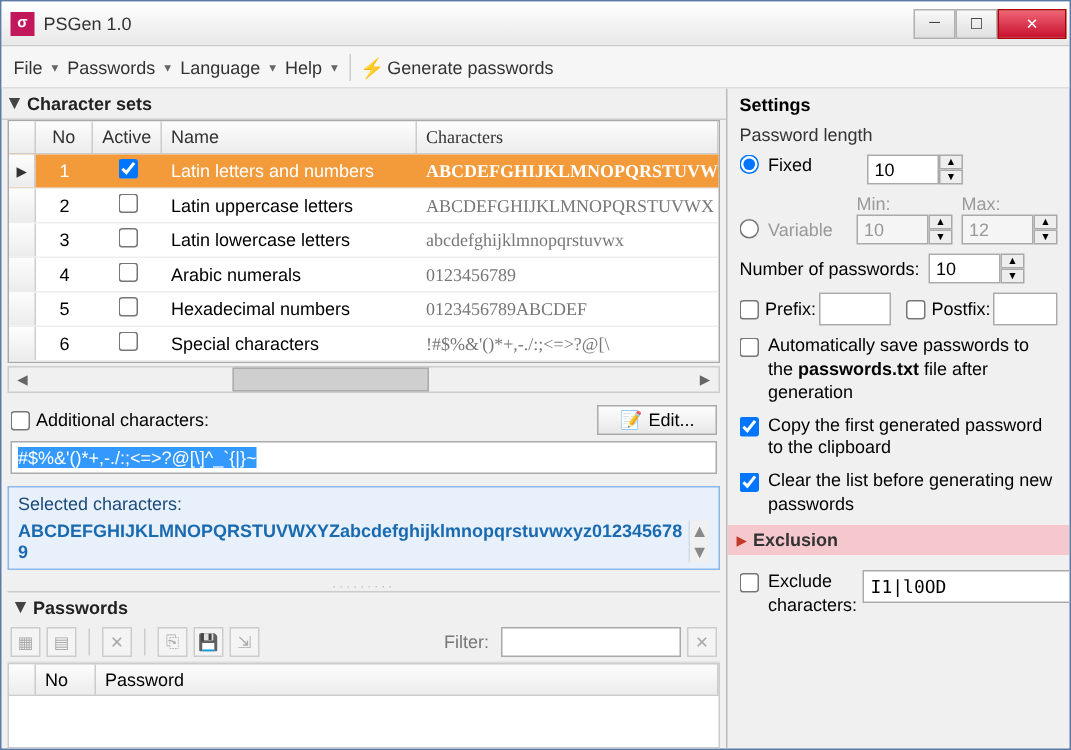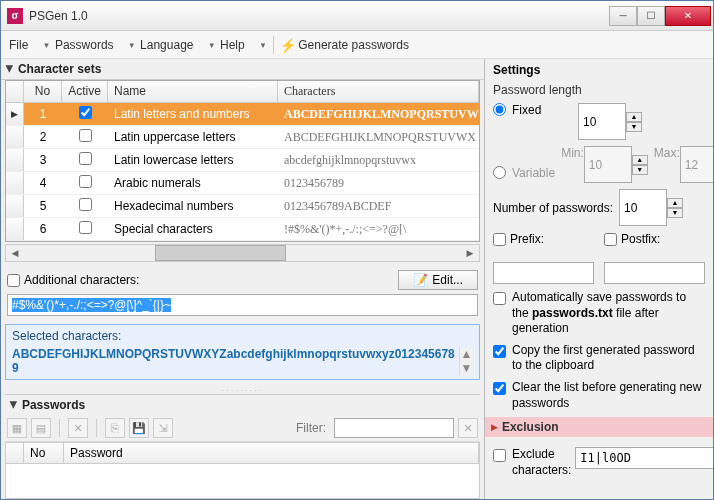--- a/index.html
+++ b/index.html
@@ -5,21 +5,21 @@
 *{box-sizing:border-box;margin:0;padding:0;font-family:"Segoe UI",Tahoma,sans-serif;font-size:12px}
 body{background:#f0f0f0}
 .window{width:714px;height:500px;background:#f0f0f0;border:1px solid #5a7ba8;display:flex;flex-direction:column;overflow:hidden}
 .titlebar{height:30px;background:linear-gradient(#fff,#e8e8e8);display:flex;align-items:center;padding:0 2px 0 6px;border-bottom:1px solid #ccc}
 .app-icon{width:16px;height:16px;background:#c2185b;display:inline-flex;align-items:center;justify-content:center;color:#fff;font-size:10px;font-weight:bold;margin-right:6px}
 .title-text{flex:1;color:#333}
 .win-btns{display:flex;gap:0}
 .win-btn{width:28px;height:20px;border:1px solid #b0b0b0;background:linear-gradient(#f8f8f8,#e0e0e0);display:flex;align-items:center;justify-content:center;font-size:10px;color:#444}
 .win-btn.close{width:46px;background:linear-gradient(#e67,#c8102e);color:#fff;border-color:#a00}
 .menubar{height:28px;background:#f6f6f6;border-bottom:1px solid #ddd;display:flex;align-items:center;padding:0 6px;gap:2px}
-.menu-item{padding:3px 2px;display:flex;align-items:center;gap:16px;color:#333}
+.menu-item{padding:3px 2px;display:flex;align-items:center;gap:6px;color:#333}
 .menu-item .arrow{font-size:9px;color:#666}
 .vsep{width:1px;height:18px;background:#ccc;margin:0 4px}
 .bolt{width:14px;height:14px;color:#f0a020;font-size:13px}
 .body{flex:1;display:flex;overflow:hidden}
 .left{flex:1;display:flex;flex-direction:column;border-right:1px solid #bbb;min-width:0}
 .right{width:228px;display:flex;flex-direction:column;overflow:hidden}
 .panel-header{font-weight:bold;padding:3px 6px;color:#222;display:flex;align-items:center;gap:4px}
 .cs-header{border-bottom:1px solid #ccc}
 .tri{font-size:9px;color:#444;transform:rotate(90deg);display:inline-block}
 .grid{border:1px solid #aaa;background:#fff;margin:0 4px}
@@ -61,30 +61,30 @@
 .pw-head .cell{padding:3px 6px;border-right:1px solid #ccc}
 .pw-no{width:40px}
 .pw-pwd{flex:1}
 .pw-body{flex:1;background:#fff;border:1px solid #ccc;border-top:none}
 .settings{padding:4px 8px;display:flex;flex-direction:column;gap:6px;overflow:hidden}
 .settings .title{font-weight:bold}
 .settings .lbl{color:#333}
 .radio-row{display:flex;align-items:flex-start;gap:6px}
 .radio-row input[type=radio]{margin:0}
 .num-input{display:flex;align-items:center}
-.num-input input{width:48px;height:37px;border:1px solid #aaa;padding:0 4px}
+.num-input input{width:48px;height:20px;border:1px solid #aaa;padding:0 4px}
 .num-input .spin{display:flex;flex-direction:column}
 .num-input .spin button{width:16px;height:10px;font-size:7px;border:1px solid #aaa;background:#eee;padding:0;line-height:7px}
 .disabled{color:#999}
 .disabled input{color:#999;background:#f5f5f5}
 .minmax{display:flex;gap:6px;margin-left:auto}
-.minmax .col{display:flex;font-size:11px;color:#999}
+.minmax .col{display:flex;flex-direction:column;font-size:11px;color:#999}
 .num-pw{display:flex;align-items:center;justify-content:flex-start;gap:6px}
 .prepost{display:flex;gap:10px}
-.prepost .col{flex:1;display:flex;flex-direction:column;gap:16px}
+.prepost .col{flex:1;display:flex;flex-direction:row;gap:2px}
 .prepost .chk{display:flex;align-items:center;gap:4px}
 .prepost input[type=text]{border:1px solid #aaa;height:22px;padding:0 4px;width:100%}
 .chk-opt{display:flex;align-items:flex-start;gap:6px;line-height:1.3}
 .chk-opt input{margin-top:2px;flex-shrink:0}
 .excl-hdr{background:#f5c8ce;padding:3px 6px;display:flex;align-items:center;gap:4px;margin:0 -8px}
 .excl-hdr .tri2{font-size:9px;color:#c0392b}
 .excl-hdr .t{font-weight:bold;color:#333}
 .excl-body{padding:4px 0;display:flex;flex-direction:row;gap:4px}
 .excl-body input[type=text]{border:1px solid #aaa;height:22px;padding:0 4px;font-family:Consolas,monospace}
 input[type=checkbox]{width:13px;height:13px}

